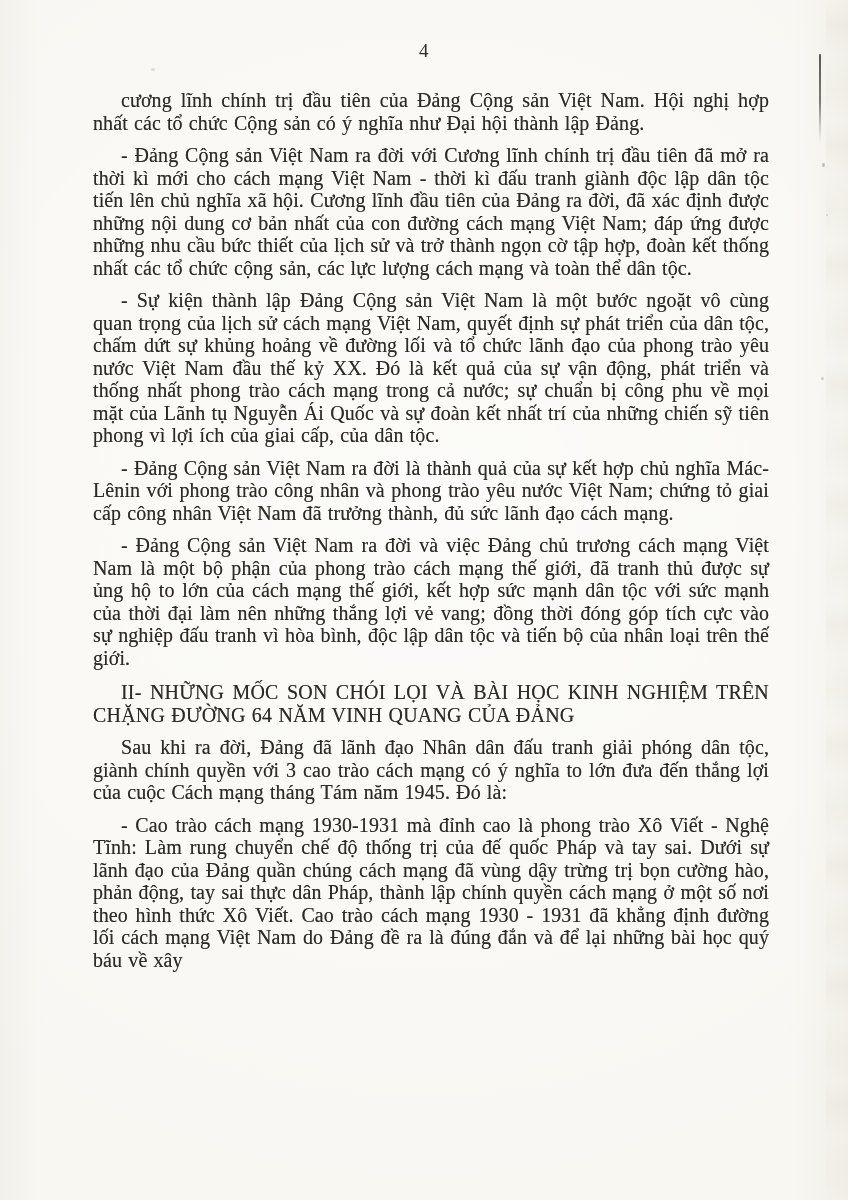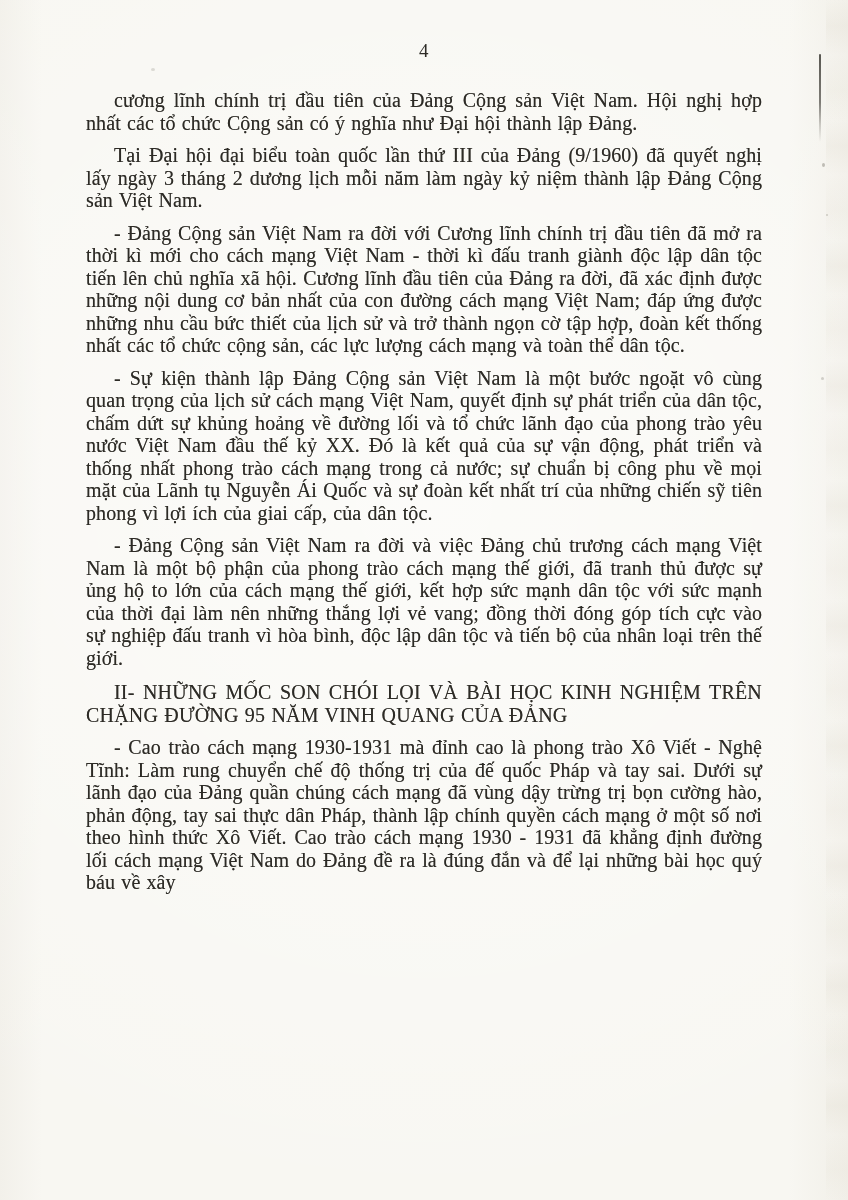--- a/index.html
+++ b/index.html
@@ -24,21 +24,21 @@
     position: absolute;
     top: 40px;
     left: 0;
     right: 0;
     text-align: center;
     font-size: 19px;
     letter-spacing: 0.5px;
   }
   .content {
     position: absolute;
-    left: 86px;
+    left: 93px;
     top: 89px;
     width: 676px;
     font-size: 20px;
     line-height: 22.5px;
     text-align: justify;
     word-spacing: 1px;
     letter-spacing: 0.1px;
     text-shadow: 0 0 0.6px rgba(45,43,38,0.55);
   }
   .content p, .content h2, .content h3 {
@@ -94,25 +94,26 @@
 </style>
 </head>
 <body>
 
 <div class="paper">
 
   <div class="page-number">4</div>
 
   <div class="content">
     <p class="body no-indent">cương lĩnh chính trị đầu tiên của Đảng Cộng sản Việt Nam. Hội nghị hợp nhất các tổ chức Cộng sản có ý nghĩa như Đại hội thành lập Đảng.</p>
-    <p class="body">Tại Đại hội đại biểu toàn quốc lần thứ III của Đảng (9/1960) đã quyết nghị lấy ngày 3 tháng 2 dương lịch mỗi năm làm ngày kỷ niệm thành lập Đảng Cộng sản Việt Nam.</p>
     <p class="body">- Đảng Cộng sản Việt Nam ra đời với Cương lĩnh chính trị đầu tiên đã mở ra thời kì mới cho cách mạng Việt Nam - thời kì đấu tranh giành độc lập dân tộc tiến lên chủ nghĩa xã hội. Cương lĩnh đầu tiên của Đảng ra đời, đã xác định được những nội dung cơ bản nhất của con đường cách mạng Việt Nam; đáp ứng được những nhu cầu bức thiết của lịch sử và trở thành ngọn cờ tập hợp, đoàn kết thống nhất các tổ chức cộng sản, các lực lượng cách mạng và toàn thể dân tộc.</p>
     <p class="body">- Sự kiện thành lập Đảng Cộng sản Việt Nam là một bước ngoặt vô cùng quan trọng của lịch sử cách mạng Việt Nam, quyết định sự phát triển của dân tộc, chấm dứt sự khủng hoảng về đường lối và tổ chức lãnh đạo của phong trào yêu nước Việt Nam đầu thế kỷ XX. Đó là kết quả của sự vận động, phát triển và thống nhất phong trào cách mạng trong cả nước; sự chuẩn bị công phu về mọi mặt của Lãnh tụ Nguyễn Ái Quốc và sự đoàn kết nhất trí của những chiến sỹ tiên phong vì lợi ích của giai cấp, của dân tộc.</p>
+    <p class="body">- Đảng Cộng sản Việt Nam ra đời là thành quả của sự kết hợp chủ nghĩa Mác-Lênin với phong trào công nhân và phong trào yêu nước Việt Nam; chứng tỏ giai cấp công nhân Việt Nam đã trưởng thành, đủ sức lãnh đạo cách mạng.</p>
     <p class="body">- Đảng Cộng sản Việt Nam ra đời và việc Đảng chủ trương cách mạng Việt Nam là một bộ phận của phong trào cách mạng thế giới, đã tranh thủ được sự ủng hộ to lớn của cách mạng thế giới, kết hợp sức mạnh dân tộc với sức mạnh của thời đại làm nên những thắng lợi vẻ vang; đồng thời đóng góp tích cực vào sự nghiệp đấu tranh vì hòa bình, độc lập dân tộc và tiến bộ của nhân loại trên thế giới.</p>
-    <h2 class="heading-caps">II- NHỮNG MỐC SON CHÓI LỌI VÀ BÀI HỌC KINH NGHIỆM TRÊN CHẶNG ĐƯỜNG 95 NĂM VINH QUANG CỦA ĐẢNG</h2>
+    <h2 class="heading-caps">II- NHỮNG MỐC SON CHÓI LỌI VÀ BÀI HỌC KINH NGHIỆM TRÊN CHẶNG ĐƯỜNG 64 NĂM VINH QUANG CỦA ĐẢNG</h2>
+    <p class="body">Sau khi ra đời, Đảng đã lãnh đạo Nhân dân đấu tranh giải phóng dân tộc, giành chính quyền với 3 cao trào cách mạng có ý nghĩa to lớn đưa đến thắng lợi của cuộc Cách mạng tháng Tám năm 1945. Đó là:</p>
     <p class="body">- Cao trào cách mạng 1930-1931 mà đỉnh cao là phong trào Xô Viết - Nghệ Tĩnh: Làm rung chuyển chế độ thống trị của đế quốc Pháp và tay sai. Dưới sự lãnh đạo của Đảng quần chúng cách mạng đã vùng dậy trừng trị bọn cường hào, phản động, tay sai thực dân Pháp, thành lập chính quyền cách mạng ở một số nơi theo hình thức Xô Viết. Cao trào cách mạng 1930 - 1931 đã khẳng định đường lối cách mạng Việt Nam do Đảng đề ra là đúng đắn và để lại những bài học quý báu về xây</p>
   </div>
 
   <div class="artifact line-top-right"></div>
   <div class="artifact speck-1"></div>
   <div class="artifact speck-2"></div>
   <div class="artifact speck-3"></div>
   <div class="artifact speck-4"></div>
   <div class="artifact edge-smudge"></div>
 

